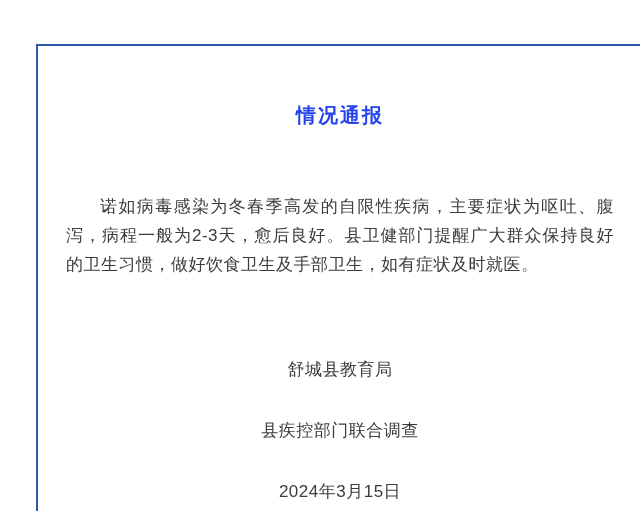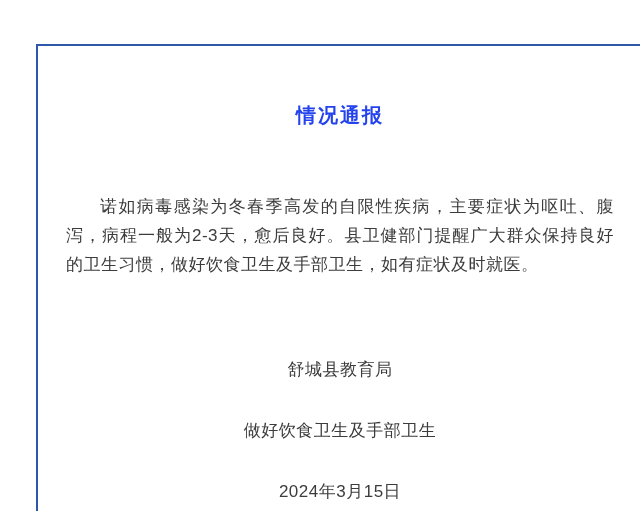--- a/index.html
+++ b/index.html
@@ -66,17 +66,17 @@
 </head>
 <body>
 
 <div class="stage">
   <div class="card-shadow"></div>
   <div class="notice-card">
     <div class="notice-title">情况通报</div>
     <p class="para">诺如病毒感染为冬春季高发的自限性疾病，主要症状为呕吐、腹泻，病程一般为2-3天，愈后良好。县卫健部门提醒广大群众保持良好的卫生习惯，做好饮食卫生及手部卫生，如有症状及时就医。</p>
     <div class="signature">
       <div>舒城县教育局</div>
-      <div>做好饮食卫生及手部卫生</div>
+      <div>县疾控部门联合调查</div>
       <div>2024年3月15日</div>
     </div>
   </div>
 </div>
 
 </body></html>

